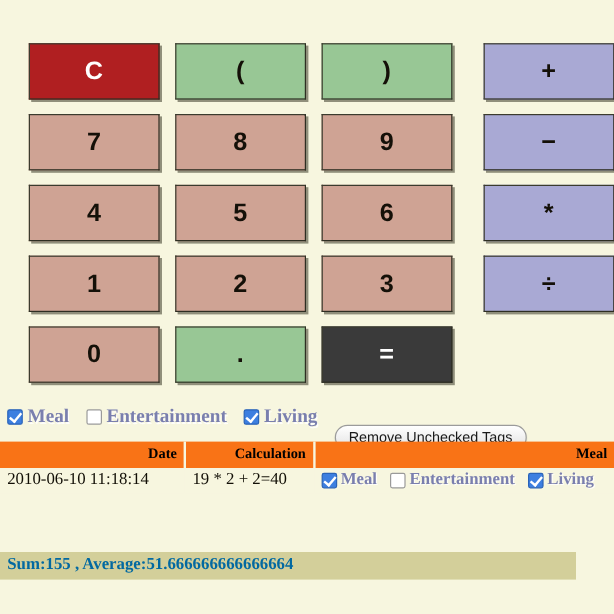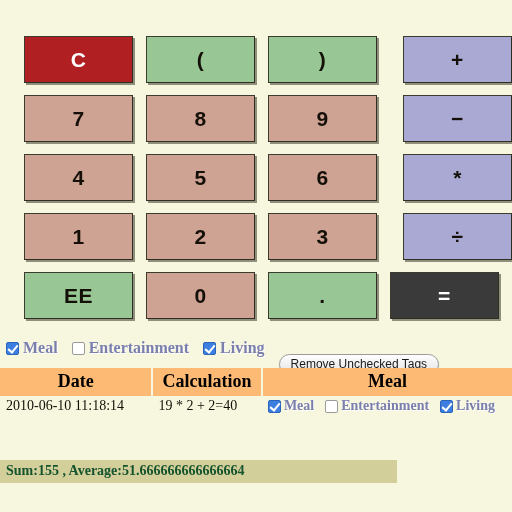--- a/index.html
+++ b/index.html
@@ -133,25 +133,25 @@
   #history-table {
     position: absolute;
     left: 0;
     top: 368px;
     width: 512px;
     border-collapse: collapse;
     font-family: "Liberation Serif", serif;
     font-size: 14px;
   }
   #history-table th {
-    background: #fdba74;
+    background: #f97316;
     color: #000000;
     font-weight: bold;
-    font-size: 18px;
-    text-align: center;
+    font-size: 12px;
+    text-align: right;
     padding: 3px 6px 4px 6px;
     border-right: 2px solid #f7f6df;
     white-space: nowrap;
   }
   #history-table th:last-child { border-right: none; }
   #history-table td {
     padding: 2px 6px 3px 6px;
     color: #120f06;
     white-space: nowrap;
     vertical-align: middle;
@@ -176,26 +176,26 @@
     color: #7a7fae;
     text-shadow: 1px 1px 0 rgba(255,255,255,0.85);
     margin-left: 3px;
   }
 
   
   #summary-bar {
     position: absolute;
     left: 0;
     top: 460px;
-    width: 397px;
+    width: 480px;
     background: #d3cf9a;
     font-family: "Liberation Serif", serif;
     font-weight: bold;
     font-size: 14px;
-    color: #14532d;
+    color: #0369a1;
     padding: 3px 6px 4px 6px;
     box-sizing: border-box;
   }
 </style>
 </head>
 <body>
 
 <div id="calc-pad">
     <div class="key-row">
       <div class="key clear">C</div>
@@ -215,21 +215,20 @@
       <div class="key num">6</div>
       <div class="key op">*</div>
     </div>
     <div class="key-row">
       <div class="key num">1</div>
       <div class="key num">2</div>
       <div class="key num">3</div>
       <div class="key op">÷</div>
     </div>
     <div class="key-row">
-      <div class="key paren">EE</div>
       <div class="key num">0</div>
       <div class="key paren">.</div>
       <div class="key equals">=</div>
     </div>
   </div>
 
 <div id="tag-bar">
   <span id="tag-filter-list"><span class="tag-filter">
         <span class="cbx on"></span>
         <span class="tag-label">Meal</span>

